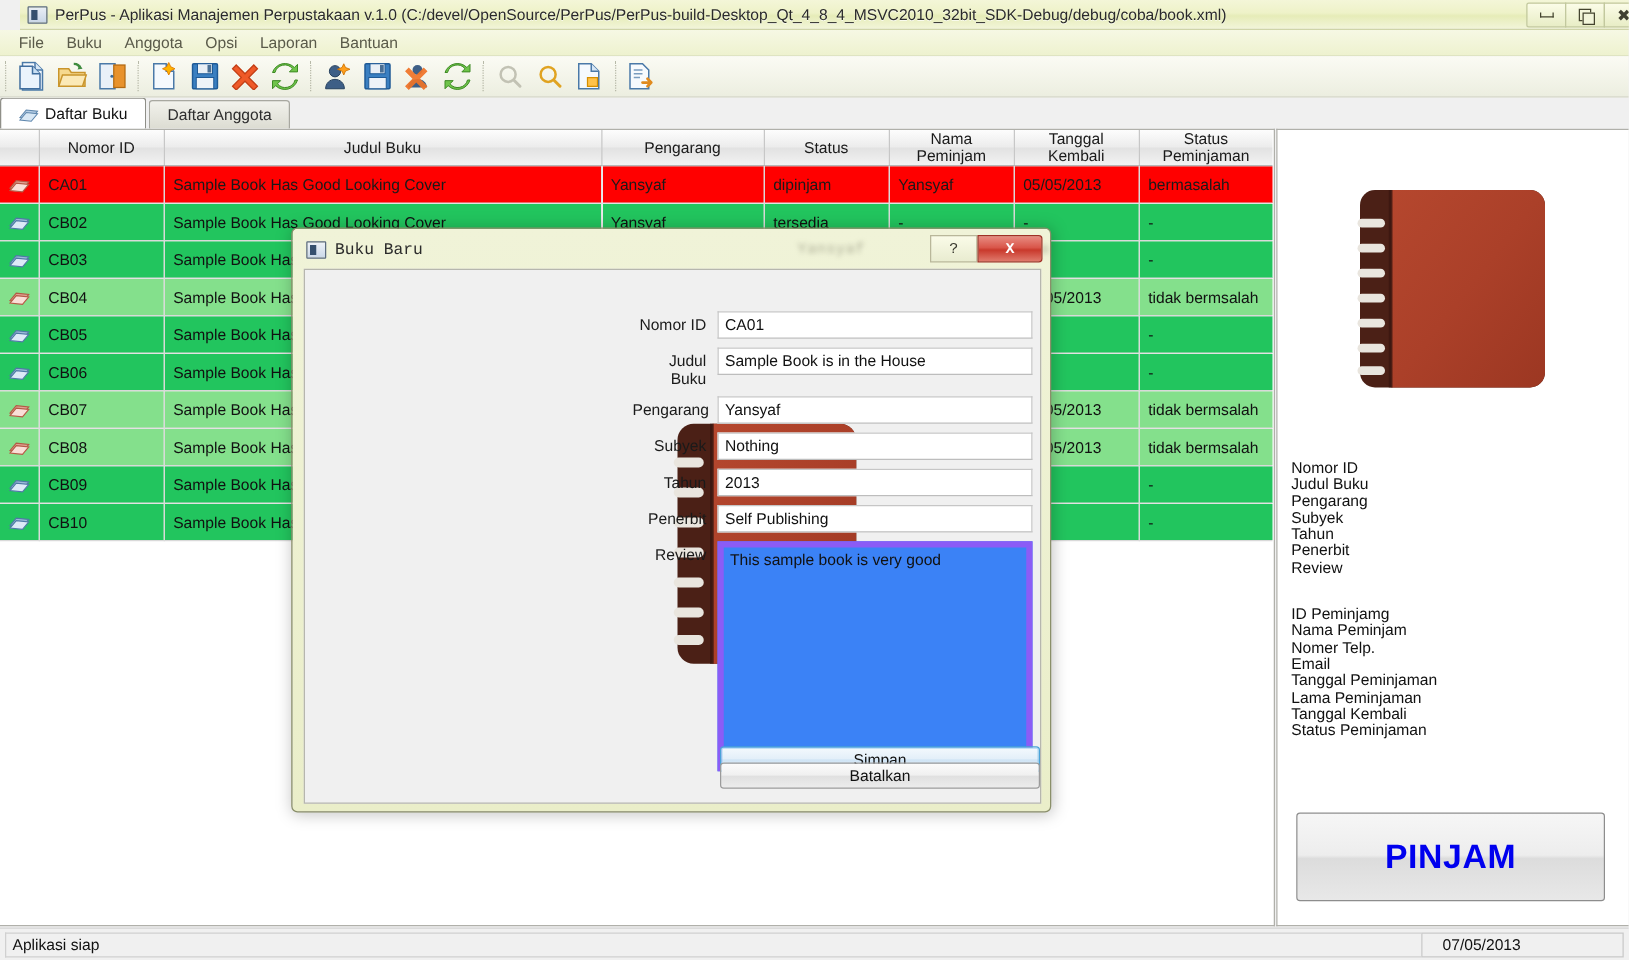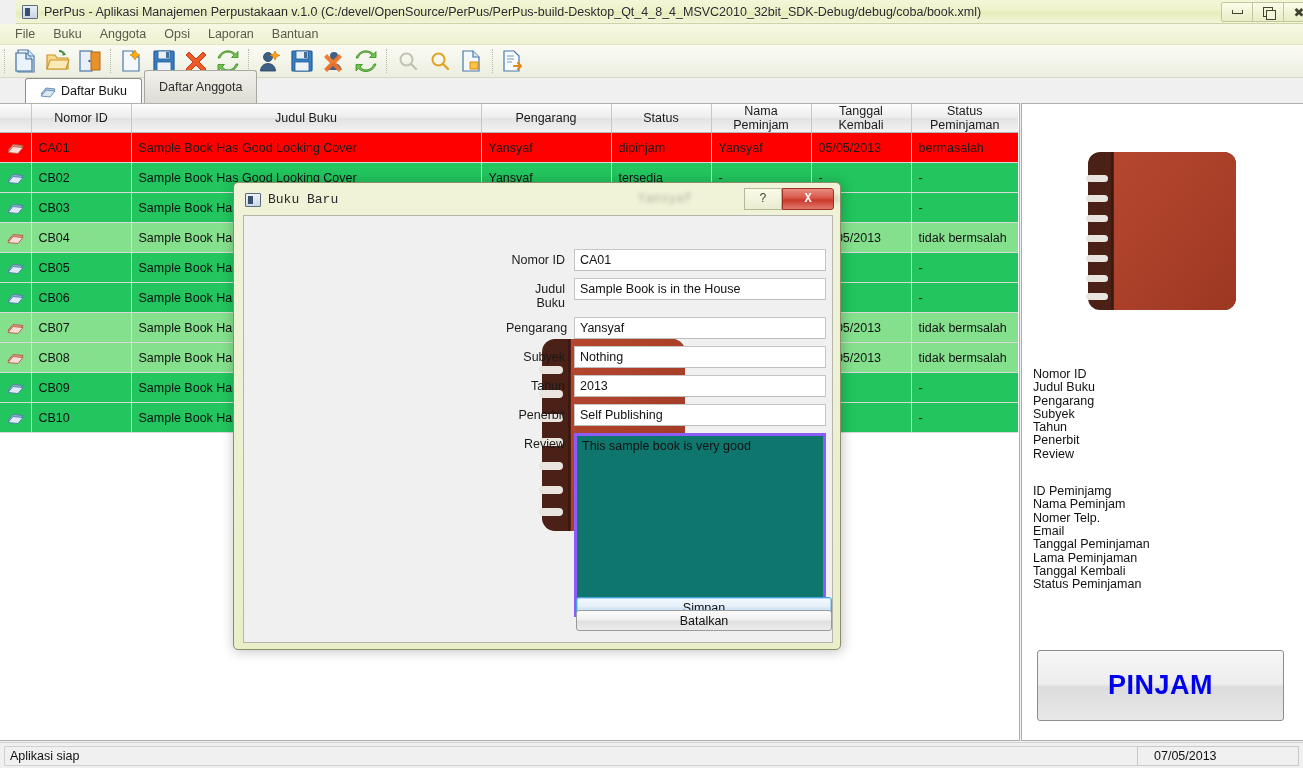--- a/index.html
+++ b/index.html
@@ -81,24 +81,24 @@
   .tb-btn {
     width: 30px; height: 28px; margin: 0 1px;
     display: flex; align-items: center; justify-content: center;
     border: 1px solid transparent; border-radius: 3px;
   }
   .tb-btn svg { display: block; }
 
   
   .tabstrip {
     position: absolute; left: 0; top: 78px; width: 1303px; height: 25px;
-    display: flex; align-items: flex-end; padding-left: 25px;
+    display: flex; align-items: flex-end;
   }
   .tab {
-    height: 33px; display: flex; align-items: center; gap: 5px;
+    height: 23px; display: flex; align-items: center; gap: 5px;
     padding: 0 14px; font-size: 12.5px; color: #2d2d2d;
     border: 1px solid #a8a8a0; border-bottom: none;
     border-radius: 3px 3px 0 0;
     background: linear-gradient(to bottom,#f2f2ec,#dcdcd2);
     margin-right: 2px;
   }
   .tab.active {
     background: #ffffff; height: 25px; color: #111;
     border-color: #8f8f88;
   }
@@ -220,22 +220,22 @@
     width: 68px; text-align: right; font-size: 12.5px; color: #1a1a1a;
     padding-top: 4px; padding-right: 9px; flex: 0 0 auto;
   }
   .finput {
     flex: 1 1 auto; height: 22px; background: #fff;
     border: 1px solid #c6c6c6; border-bottom-color: #bdbdbd;
     font-size: 12.5px; color: #111; padding: 0 5px;
     display: flex; align-items: center;
   }
   .ftext {
-    flex: 1 1 auto; height: 184px; background: #0f766e;
-    border: 3px solid #8b5cf6; font-size: 12.5px; color: #111;
+    flex: 1 1 auto; height: 184px; background: #3b82f6;
+    border: 5px solid #8b5cf6; font-size: 12.5px; color: #111;
     padding: 3px 5px;
   }
   .dlg-action {
     position: absolute; left: 332px; width: 256px; height: 21px;
     display: flex; align-items: center; justify-content: center;
     font-size: 12.5px; color: #111; border-radius: 3px;
   }
   .btn-simpan {
     top: 381px;
     background: linear-gradient(to bottom,#f4f9fd 0%,#e3eff9 48%,#cfe4f5 52%,#eaf4fc 100%);

